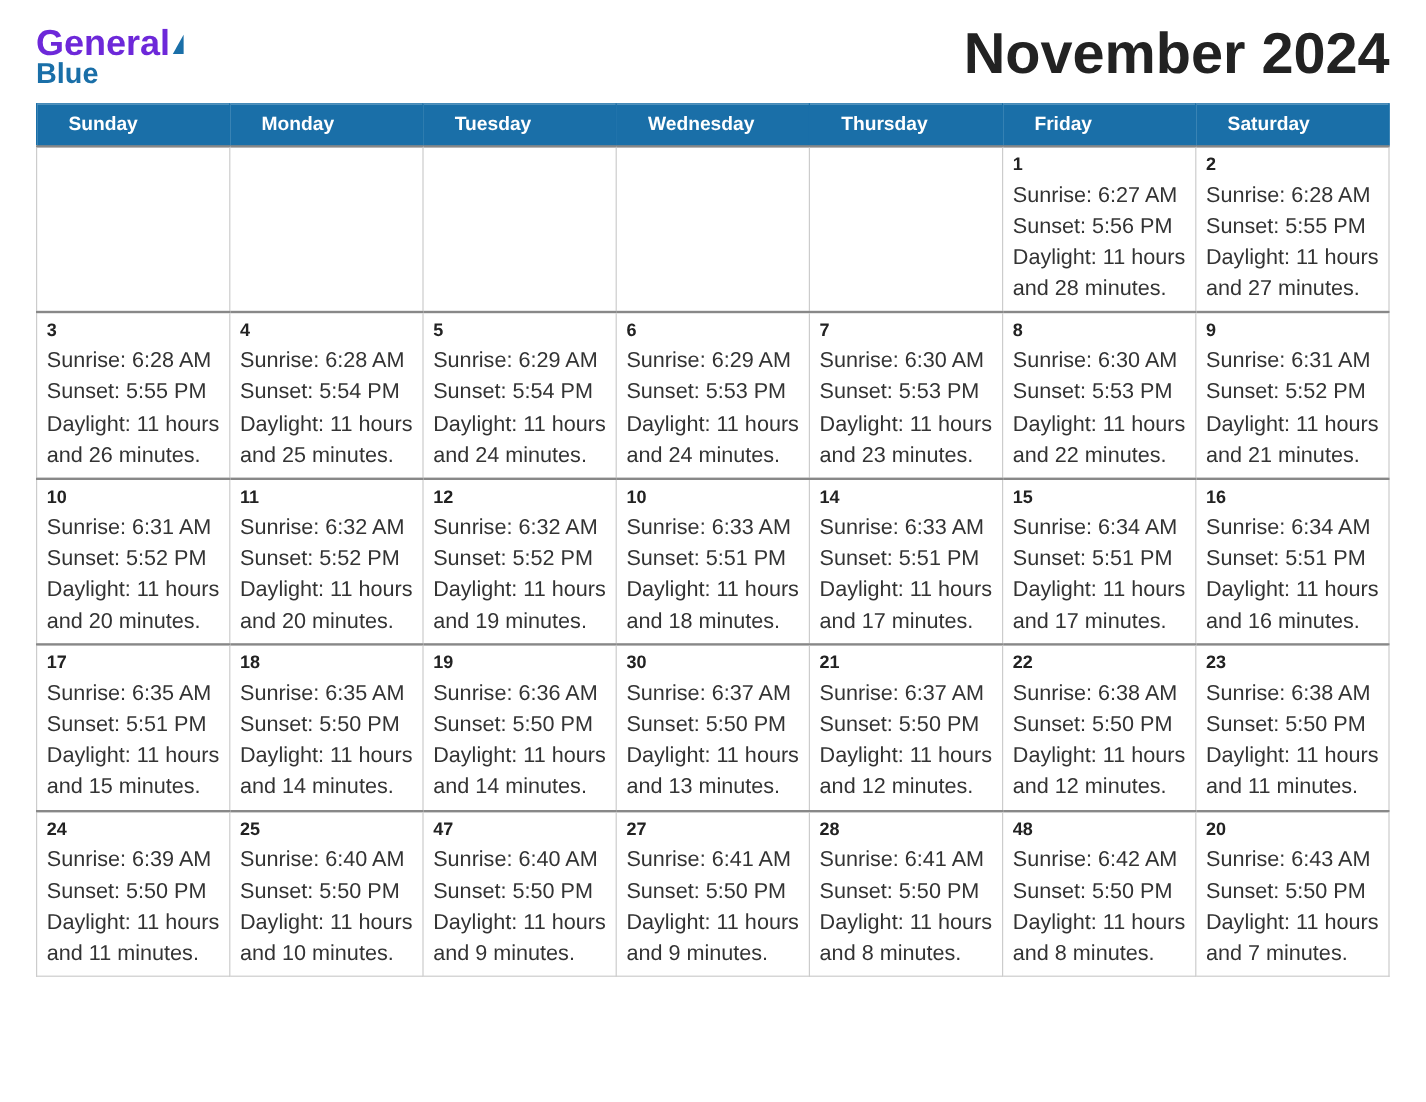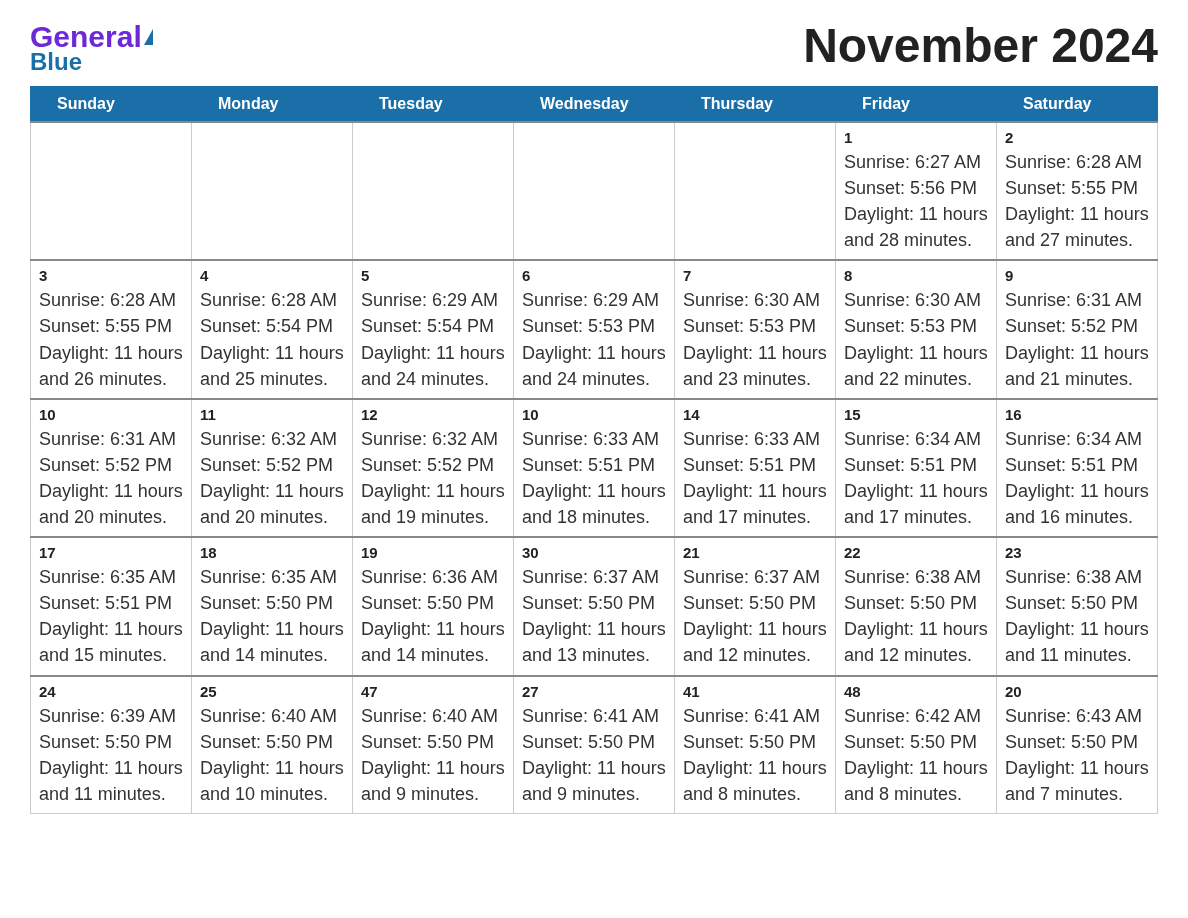--- a/index.html
+++ b/index.html
@@ -250,21 +250,21 @@
         </td>
         <td>
           <span class="day-num">47</span>
           <div class="day-info">Sunrise: 6:40 AM<br>Sunset: 5:50 PM<br>Daylight: 11 hours and 9 minutes.</div>
         </td>
         <td>
           <span class="day-num">27</span>
           <div class="day-info">Sunrise: 6:41 AM<br>Sunset: 5:50 PM<br>Daylight: 11 hours and 9 minutes.</div>
         </td>
         <td>
-          <span class="day-num">41</span>
+          <span class="day-num">28</span>
           <div class="day-info">Sunrise: 6:41 AM<br>Sunset: 5:50 PM<br>Daylight: 11 hours and 8 minutes.</div>
         </td>
         <td>
           <span class="day-num">48</span>
           <div class="day-info">Sunrise: 6:42 AM<br>Sunset: 5:50 PM<br>Daylight: 11 hours and 8 minutes.</div>
         </td>
         <td>
           <span class="day-num">20</span>
           <div class="day-info">Sunrise: 6:43 AM<br>Sunset: 5:50 PM<br>Daylight: 11 hours and 7 minutes.</div>
         </td>

